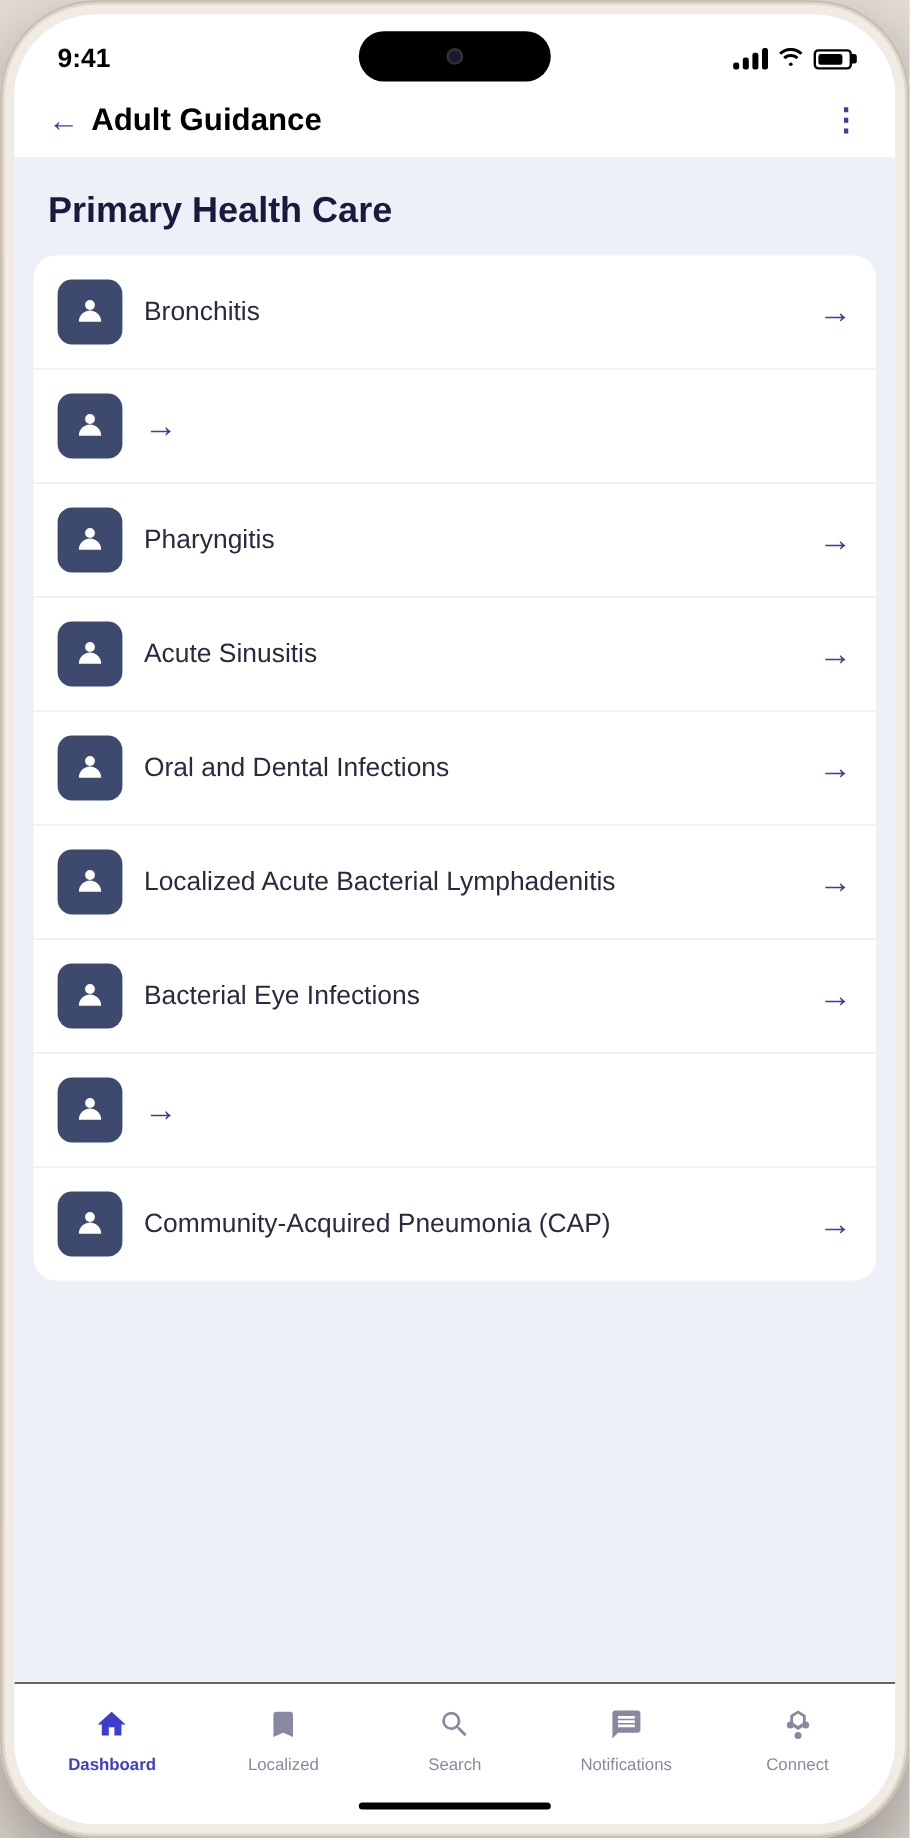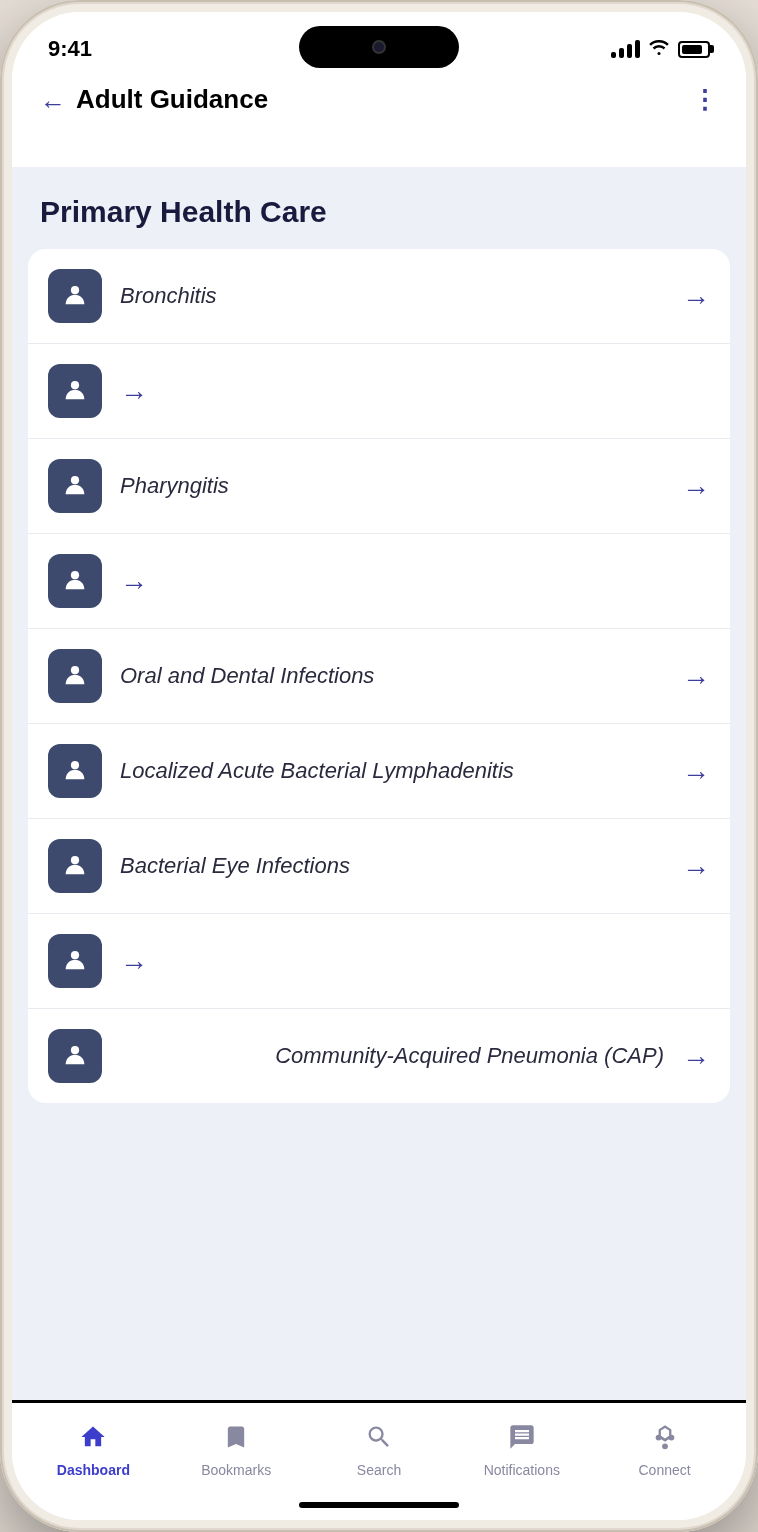--- a/index.html
+++ b/index.html
@@ -194,21 +194,20 @@
       font-weight: 700;
     }
 
     
     .main-content {
       flex: 1;
       background: #eef0f8;
       overflow-y: auto;
       display: flex;
       flex-direction: column;
-      margin-top: 36px;
     }
 
     .section-header {
       padding: 28px 28px 20px;
     }
 
     .section-title {
       font-size: 30px;
       font-weight: 800;
       color: #1a1a3e;
@@ -222,26 +221,24 @@
       overflow: hidden;
     }
 
     .list-item {
       display: flex;
       align-items: center;
       padding: 20px 20px;
       border-bottom: 1px solid #e8eaf0;
       cursor: pointer;
       gap: 18px;
-      font-style: italic;
     }
 
     .list-item:last-child {
       border-bottom: none;
-      text-align: right;
     }
 
     .item-icon {
       width: 54px;
       height: 54px;
       background: #3d4a6e;
       border-radius: 12px;
       display: flex;
       align-items: center;
       justify-content: center;
@@ -278,21 +275,21 @@
       flex-shrink: 0;
     }
 
     
     .tab-bar {
       display: flex;
       justify-content: space-around;
       align-items: center;
       padding: 16px 10px 8px;
       background: #fff;
-      border-top: 3px solid #000000;
+      border-top: 1px solid #000000;
       flex-shrink: 0;
     }
 
     .tab-item {
       display: flex;
       flex-direction: column;
       align-items: center;
       gap: 6px;
       cursor: pointer;
       flex: 1;
@@ -425,20 +422,21 @@
     </div>
           <div class="list-item">
       <div class="item-icon">
         <div class="person-icon">
           <svg viewBox="0 0 24 24" fill="white" xmlns="http://www.w3.org/2000/svg">
     <circle cx="12" cy="7" r="3.5"></circle>
     <path d="M4 19c0-4.4 3.6-8 8-8s8 3.6 8 8H4z"></path>
   </svg>
         </div>
       </div>
+      <span class="item-label">Acute Sinusitis</span>
       <span class="item-arrow">→</span>
     </div>
           <div class="list-item">
       <div class="item-icon">
         <div class="person-icon">
           <svg viewBox="0 0 24 24" fill="white" xmlns="http://www.w3.org/2000/svg">
     <circle cx="12" cy="7" r="3.5"></circle>
     <path d="M4 19c0-4.4 3.6-8 8-8s8 3.6 8 8H4z"></path>
   </svg>
         </div>
@@ -501,21 +499,21 @@
     <div class="tab-item active">
       <span class="tab-icon"><svg width="28" height="28" viewBox="0 0 24 24" fill="currentColor">
               <path d="M10 20v-6h4v6h5v-8h3L12 3 2 12h3v8z"></path>
             </svg></span>
       <span class="tab-label">Dashboard</span>
     </div>
         <div class="tab-item inactive">
       <span class="tab-icon"><svg width="28" height="28" viewBox="0 0 24 24" fill="currentColor">
               <path d="M17 3H7c-1.1 0-2 .9-2 2v16l7-3 7 3V5c0-1.1-.9-2-2-2z"></path>
             </svg></span>
-      <span class="tab-label">Bookmarks</span>
+      <span class="tab-label">Localized</span>
     </div>
         <div class="tab-item inactive">
       <span class="tab-icon"><svg width="28" height="28" viewBox="0 0 24 24" fill="currentColor">
               <path d="M15.5 14h-.79l-.28-.27A6.471 6.471 0 0016 9.5 6.5 6.5 0 109.5 16c1.61 0 3.09-.59 4.23-1.57l.27.28v.79l5 4.99L20.49 19l-4.99-5zm-6 0C7.01 14 5 11.99 5 9.5S7.01 5 9.5 5 14 7.01 14 9.5 11.99 14 9.5 14z"></path>
             </svg></span>
       <span class="tab-label">Search</span>
     </div>
         <div class="tab-item inactive">
       <span class="tab-icon"><svg width="28" height="28" viewBox="0 0 24 24" fill="currentColor">
               <path d="M20 2H4c-1.1 0-2 .9-2 2v18l4-4h14c1.1 0 2-.9 2-2V4c0-1.1-.9-2-2-2zm-2 12H6v-2h12v2zm0-3H6V9h12v2zm0-3H6V6h12v2z"></path>

